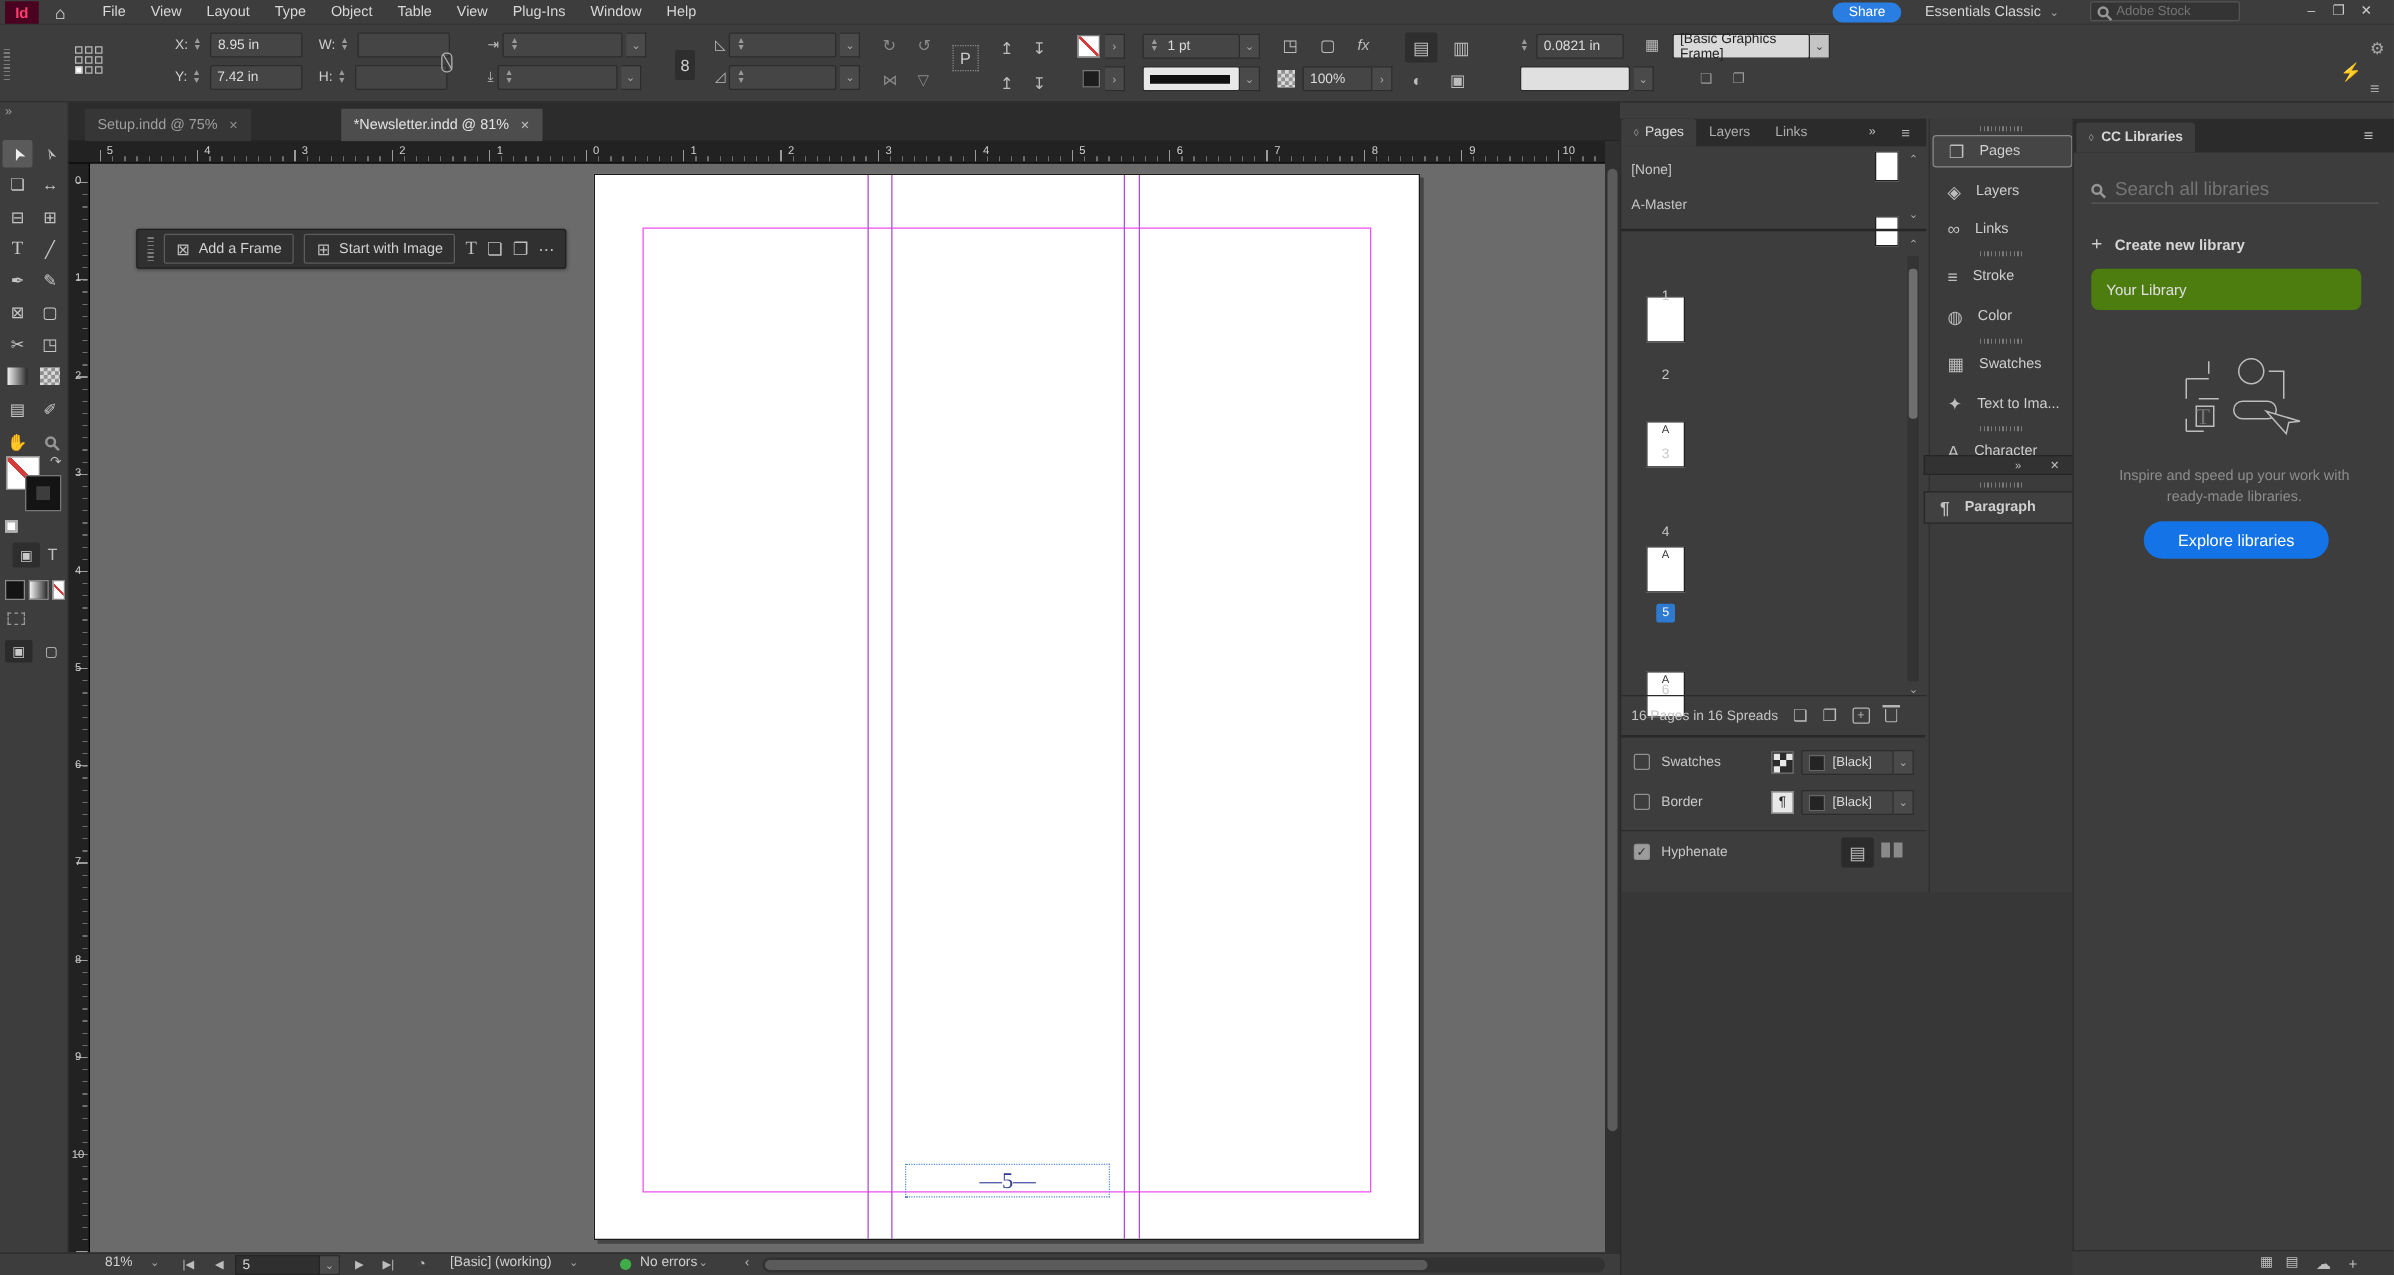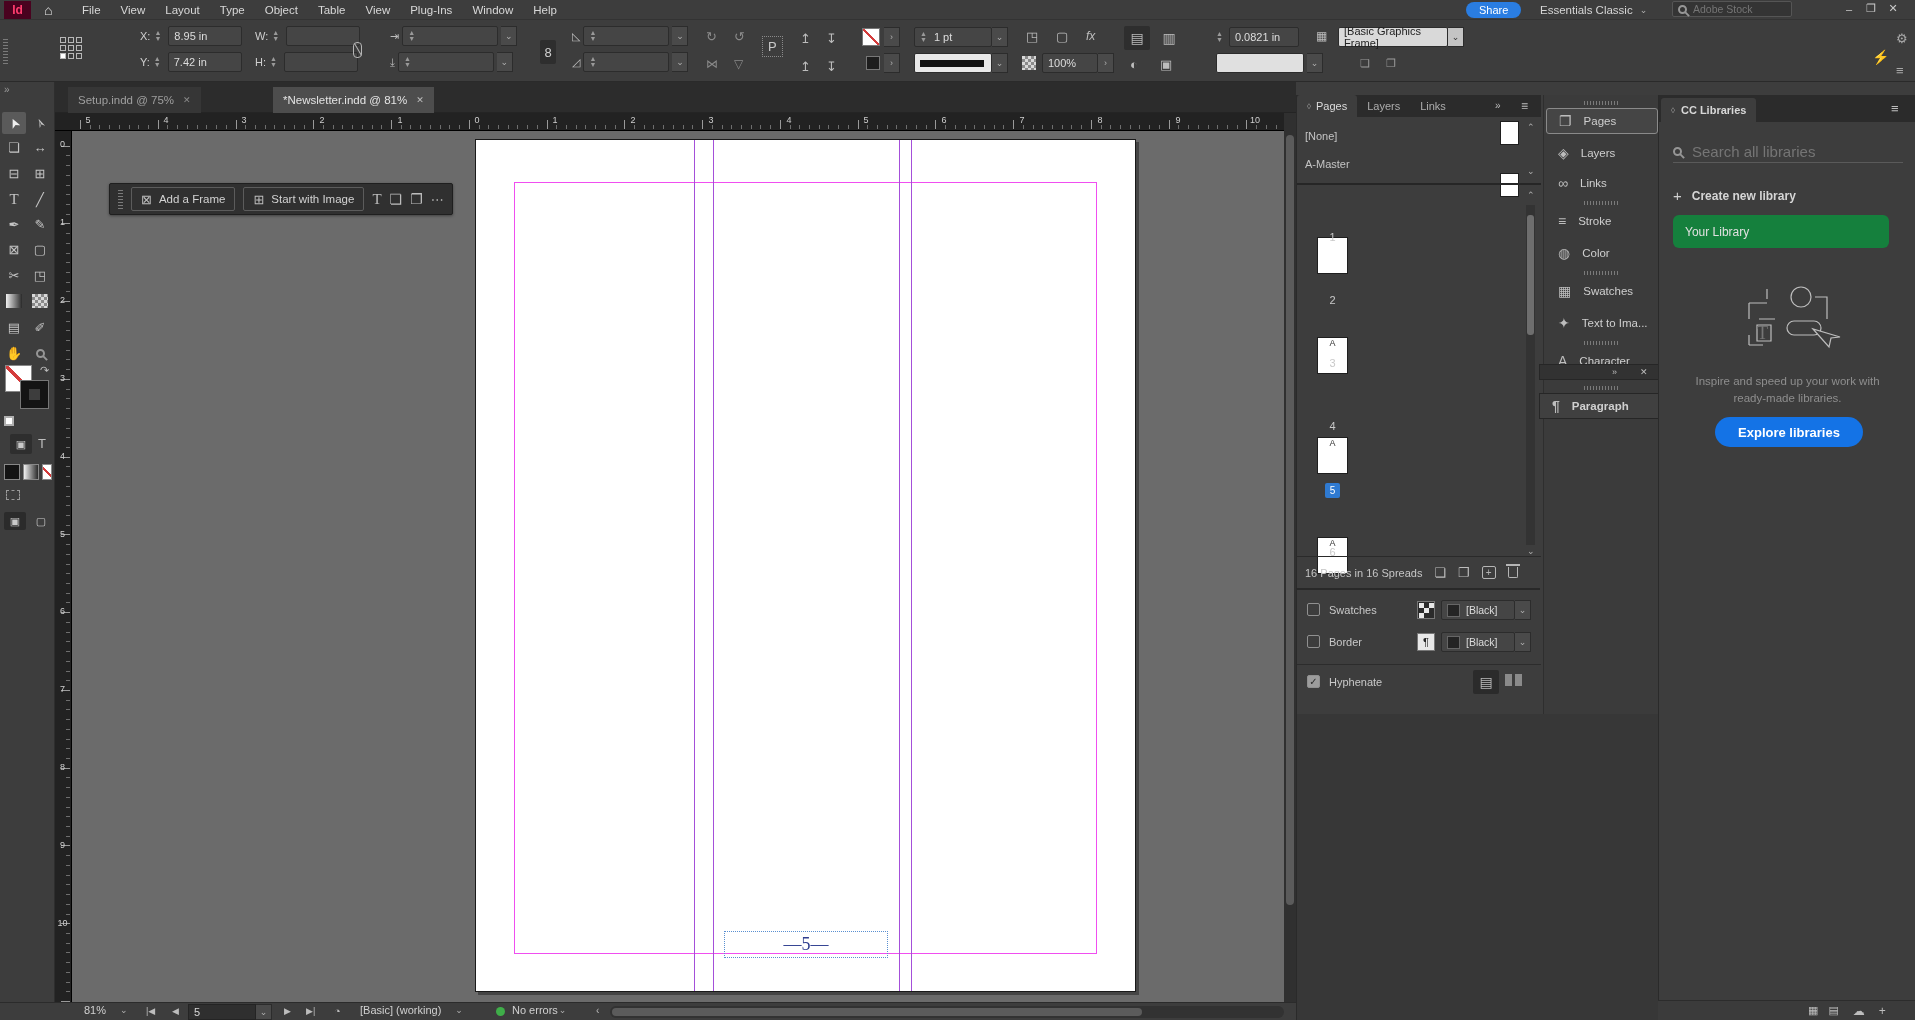--- a/index.html
+++ b/index.html
@@ -594,41 +594,41 @@
       <span class="a ic" style="left:232px;top:7px;font-size:13px">≡</span>
     </div>
     <div class="a f" style="left:14px;top:46px;width:230px;height:22px;gap:10px;border-bottom:1px solid #5a5a5a">
       <span class="mag"></span>
       <input style="background: transparent; border: none; outline: none; color: #a3a3a3; font-size: 15px; width: 190px;" placeholder="Search all libraries">
     </div>
     <div class="a f" style="left:14px;top:92px;gap:10px">
       <span style="font-size:15px;color:#d0d0d0">+</span>
       <span style="font-weight:bold;font-size:12px;color:#d6d6d6">Create new library</span>
     </div>
-    <div class="a f" style="left:14px;top:120px;width:216px;height:33px;background:#15803d;border-radius:6px;padding:0 12px">
+    <div class="a f" style="left:14px;top:120px;width:216px;height:33px;background:#4d7c0f;border-radius:6px;padding:0 12px">
       <span style="font-size:12px;color:#e0e0e0">Your Library</span>
     </div>
     <svg class="a" width="110" height="80" viewBox="0 0 110 80" style="left:76px;top:186px">
       <g class="svgicon" stroke="#757575" stroke-width="2" fill="none">
         <path d="M14 22 h18 M14 22 v16 M14 54 v10 h14" stroke-dasharray="1 0"></path>
         <path d="M32 8 v10 M24 38 h16"></path>
         <circle cx="66" cy="16" r="10"></circle>
         <path d="M80 16 h12 v22"></path>
         <path d="M22 44 h14 v16 h-14 z" fill="none"></path>
         <text x="22" y="58" font-size="18" fill="#757575" stroke="none" font-family="Liberation Serif,serif">T</text>
         <rect x="52" y="40" width="34" height="14" rx="7"></rect>
         <path d="M78 48 l16 18 l2 -9 l9 -1 z" fill="#3d3d3d"></path>
       </g>
     </svg>
     <div class="a" style="left:0;top:278px;width:257px;text-align:center;color:#8e8e8e;font-size:11.5px;line-height:17px">
       <div>Inspire and speed up your work with</div>
       <div>ready-made libraries.</div>
     </div>
     <div class="a f" style="left:56px;top:322px;width:148px;height:30px;background:#1473e6;border-radius:15px;justify-content:center">
-      <span style="color:#fff;font-weight:bold;font-size:13px">Explore libraries</span>
+      <span style="color:#fff;font-weight:normal;font-size:13px">Explore libraries</span>
     </div>
   </div>
 
   <div class="a f" style="left:1658px;top:1000px;width:257px;height:20px;background:#3b3b3b;border-top:1px solid #2c2c2c">
     <span class="ic" style="margin-left:150px;font-size:11px">▦</span>
     <span class="ic" style="margin-left:10px;font-size:11px">▤</span>
     <span class="ic" style="margin-left:14px;font-size:12px">☁</span>
     <span class="ic" style="margin-left:14px;font-size:12px">+</span>
   </div>
 

